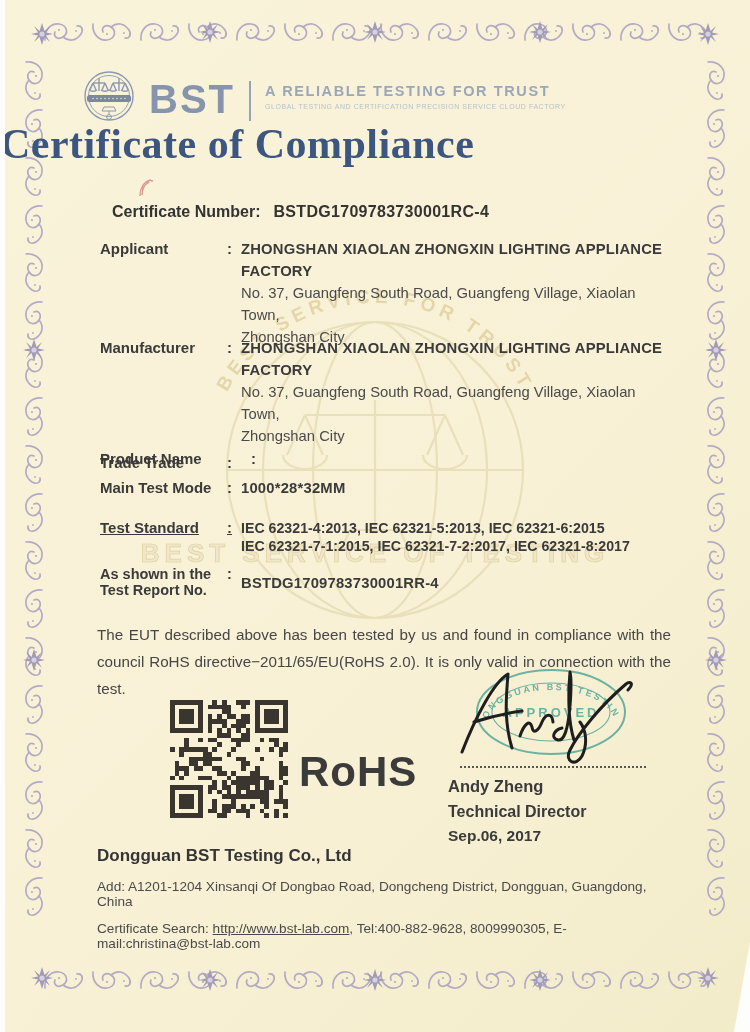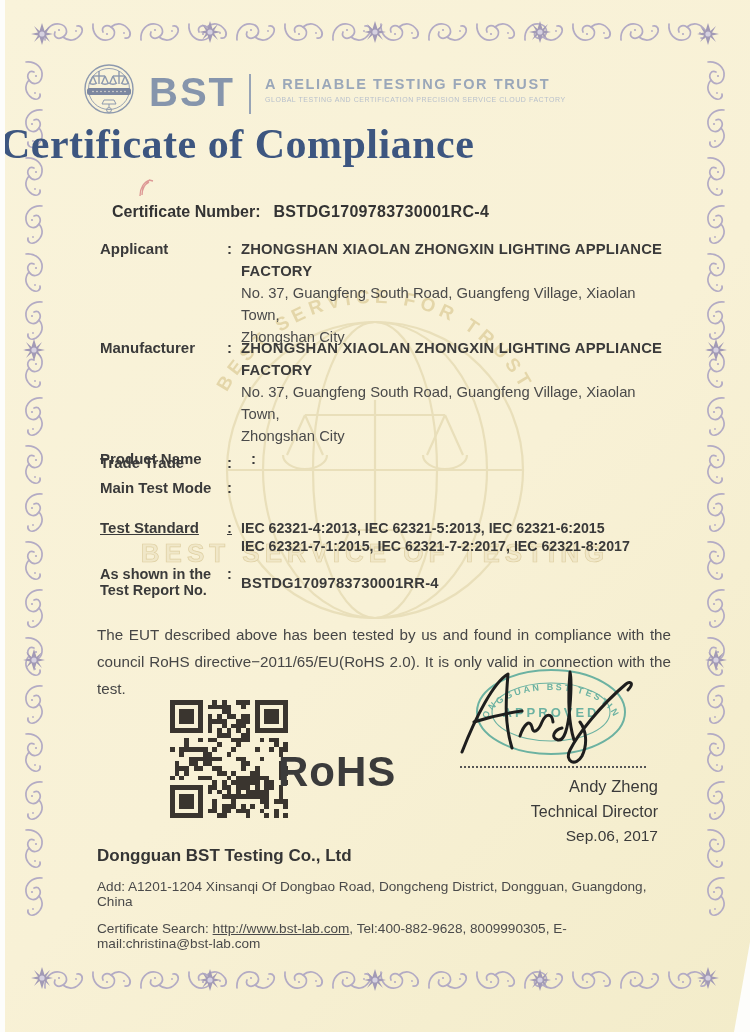--- a/index.html
+++ b/index.html
@@ -9,21 +9,21 @@
     position:relative; width:750px; height:1032px; margin:0 auto;
     background:linear-gradient(135deg,#f9f3da 0%,#f8f1d6 55%,#f3ecca 100%);
     overflow:hidden;
   }
   .scan-edge-left { position:absolute; left:0; top:0; width:5px; height:100%; background:#fdfdfb; }
   .scan-edge-corner { position:absolute; right:0; bottom:0; width:16px; height:90px; background:#fdfdfb; clip-path:polygon(100% 0,100% 100%,0 100%); }
 
   svg.layer { position:absolute; pointer-events:none; }
 
   
-  .header { position:absolute; left:83px; top:62px; display:flex; align-items:flex-start;justify-content:space-between; }
+  .header { position:absolute; left:83px; top:69px; display:flex; align-items:flex-start;justify-content:space-between; }
   .logo-emblem { width:52px; height:58px; }
   .brand-text { font-size:40px; font-weight:bold; color:#8695ac; letter-spacing:2px; margin:8px 0 0 14px; }
   .brand-divider { width:2px; height:40px; background:#98a4b6; margin:12px 0 0 14px; }
   .tagline-wrap { margin:14px 0 0 14px; }
   .tagline { font-size:14.5px; font-weight:bold; color:#9aa7b9; letter-spacing:1.6px; white-space:nowrap; }
   .tagline-sub { font-size:7px; color:#b8c0cc; letter-spacing:0.55px; margin-top:4px; white-space:nowrap; }
 
   
   .doc-title {
     position:absolute; top:120px; left:0; width:100%; text-align:left;
@@ -55,27 +55,27 @@
   .row-report .value { font-weight:bold; margin-top:5px; letter-spacing:0.2px; }
 
   
   .statement {
     position:absolute; left:97px; top:621px; width:574px;
     font-size:15.2px; line-height:27px; color:#464646; text-align:justify;
   }
 
   
   .qr-box { position:absolute; left:170px; top:700px; width:118px; height:118px; }
-  .rohs-label { position:absolute; left:278px; top:748px; font-size:42px; font-weight:bold; color:#3b3b3b; letter-spacing:1px; }
+  .rohs-label { position:absolute; left:299px; top:748px; font-size:42px; font-weight:bold; color:#3b3b3b; letter-spacing:1px; }
 
   
   .sign-block { position:absolute; left:448px; top:664px; width:210px; }
   .sign-art { width:210px; height:100px; display:block; }
   .sign-dots { margin:2px auto 0; width:186px; border-bottom:2px dotted #555; }
-  .sign-name, .sign-role, .sign-date { text-align:right; font-weight:normal; color:#3a3a3a; }
+  .sign-name, .sign-role, .sign-date { text-align:left; font-weight:bold; color:#3a3a3a; }
   .sign-name { font-size:16.5px; margin-top:9px; }
   .sign-role { font-size:16px; margin-top:7px; }
   .sign-date { font-size:15.5px; margin-top:6px; }
 
   
   .footer { position:absolute; left:97px; top:846px; width:570px; color:#3f3f3f; }
   .footer .company { font-size:17px; font-weight:bold; color:#353535; }
   .footer .address { font-size:13.6px; margin-top:13px; color:#4a4a4a; }
   .footer .search  { font-size:13.6px; margin-top:12px; color:#4a4a4a; }
   .footer .search a { color:#4a4a4a; text-decoration:underline; }
@@ -276,20 +276,21 @@
   </div>
 
   <div class="detail-row row-trade">
     <div class="label">Trade Trade</div>
     <div class="colon">:</div>
   </div>
 
   <div class="detail-row row-mode">
     <div class="label">Main Test Mode</div>
     <div class="colon">:</div>
+    <div class="value v-bold">1000*28*32MM</div>
   </div>
 
   <div class="detail-row row-standard">
     <div class="label">Test Standard</div>
     <div class="colon">:</div>
     <div class="value">
       <div>IEC 62321-4:2013, IEC 62321-5:2013, IEC 62321-6:2015</div>
       <div>IEC 62321-7-1:2015, IEC 62321-7-2:2017, IEC 62321-8:2017</div>
     </div>
   </div>

